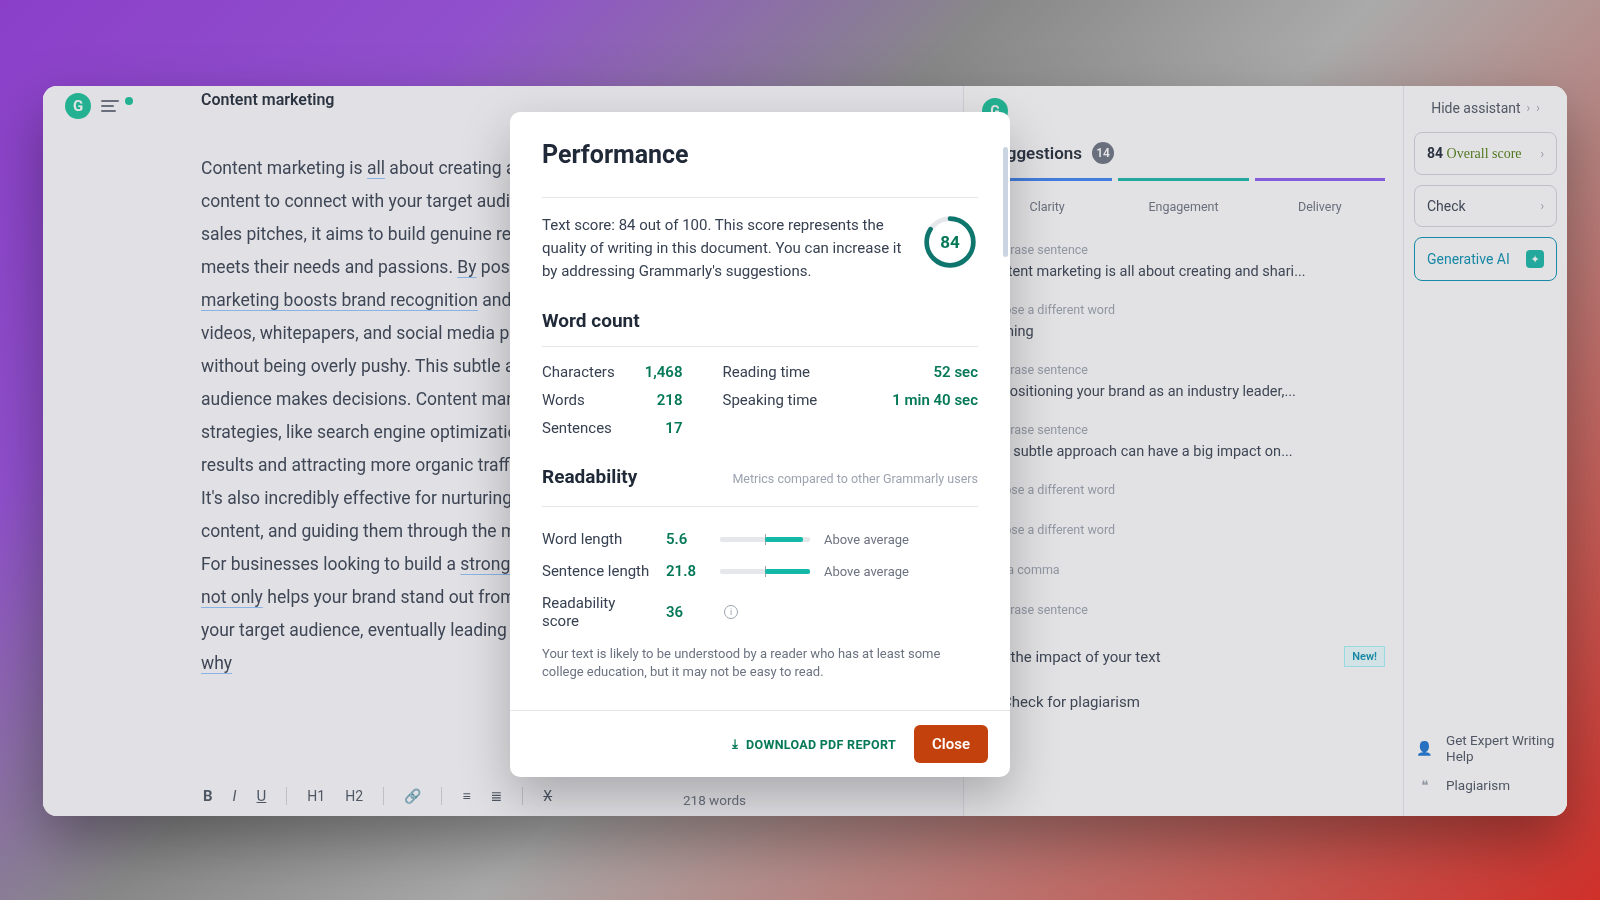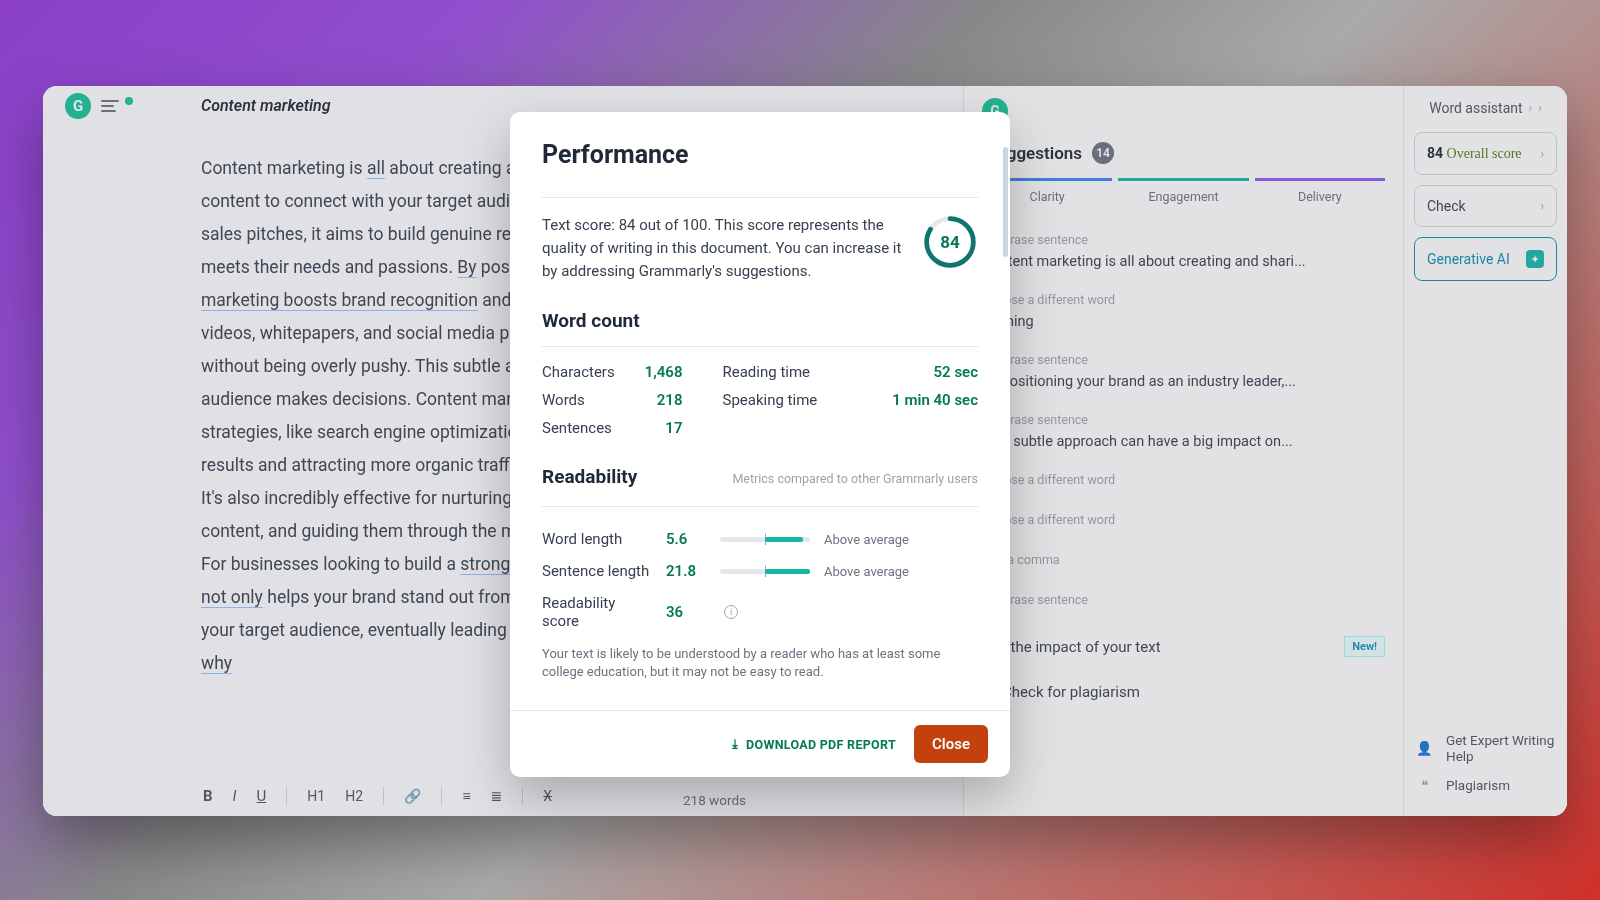--- a/index.html
+++ b/index.html
@@ -8,35 +8,35 @@
 .app { position:absolute; left:0; top:0; width:1524px; height:730px; background:#f7f8f9; border-radius:14px; box-shadow:0 25px 60px rgba(0,0,0,0.35); overflow:hidden; }
 .overlay { position:absolute; inset:0; background:rgba(100,100,110,0.18); pointer-events:none; z-index:5; }
 .editor { position:absolute; left:0; top:0; width:920px; height:100%; background:#fdfdff; }
 .topbar { position:absolute; left:0; top:0; width:100%; padding:0 22px; display:flex; align-items:center; gap:10px; height:40px; }
 .logo-g { width:26px; height:26px; border-radius:50%; background:#15c39a; display:flex; align-items:center; justify-content:center; color:white; font-weight:700; font-size:15px; }
 .paragraph-icon { width:18px; height:18px; display:flex; flex-direction:column; justify-content:center; gap:3px; }
 .paragraph-icon span { height:2px; background:#6b7280; border-radius:1px; }
 .paragraph-icon span:nth-child(2){width:70%}
 .paragraph-icon span:nth-child(3){width:85%}
 .notif-dot{width:8px;height:8px;border-radius:50%;background:#15c39a;margin-left:-4px;margin-top:-10px;}
-.doc-title { position:absolute; left:158px; top:10px; font-size:16px; font-weight:600; color:#1f2937;font-style:italic; }
+.doc-title { position:absolute; left:158px; top:4px; font-size:16px; font-weight:600; color:#1f2937; }
 .doc-body { position:absolute; left:158px; top:66px; width:700px; font-size:17.5px; line-height:33px; color:#374151; }
 .u { text-decoration:underline; text-decoration-color:#93c5fd; text-underline-offset:4px; }
 .toolbar { position:absolute; left:150px; bottom:0; width:640px; height:40px; display:flex; align-items:center; gap:20px; color:#4b5563; font-size:14px; padding:0 10px; }
 .toolbar .sep{width:1px;height:18px;background:#d1d5db;}
 .toolbar b{font-weight:700;font-size:15px;}
 .toolbar i{font-style:italic;font-size:15px;}
 .toolbar .un{text-decoration:underline;font-size:15px;}
 .words-footer{position:absolute;left:640px;bottom:8px;font-size:13.5px;color:#6b7280;}
 .sidebar-mid { position:absolute; left:920px; top:0; width:440px; height:100%; background:#fefefe; border-left:1px solid #e5e7eb; padding:12px 18px; }
 .logo-small { width:26px; height:26px; border-radius:50%; background:#15c39a; display:flex; align-items:center; justify-content:center; color:white; font-weight:700; font-size:14px; margin-bottom:18px; }
 .sugg-head { display:flex; align-items:center; gap:10px; font-size:17px; font-weight:600; color:#1f2937; margin-bottom:14px; }
 .count-pill{width:22px;height:22px;border-radius:50%;background:#6b7280;color:white;font-size:12px;display:flex;align-items:center;justify-content:center;font-weight:600;}
 .cat-tabs{display:flex;gap:6px;margin-bottom:18px;}
-.cat-tab{flex:1;text-align:center;font-size:12.5px;color:#6b7280;padding-top:8px;border-top:3px solid;}
+.cat-tab{flex:1;text-align:center;font-size:12.5px;color:#6b7280;padding-top:18px;border-top:3px solid;}
 .cat-tab.c1{border-color:#3b82f6;}
 .cat-tab.c2{border-color:#14b8a6;}
 .cat-tab.c3{border-color:#8b5cf6;}
 .sugg-item{padding:10px 0;font-size:14px;}
 .sugg-label{font-size:12.5px;color:#9ca3af;margin-bottom:5px;}
 .sugg-text{color:#374151;font-size:14.5px;line-height:20px;white-space:nowrap;overflow:hidden;text-overflow:ellipsis;}
 .impact-row{display:flex;align-items:center;justify-content:space-between;padding:14px 0;}
 .impact-row .t{font-size:15px;color:#374151;}
 .new-badge{background:#ecfeff;color:#0891b2;font-size:11px;padding:3px 7px;border-radius:0;font-weight:600;border:1px solid #a5f3fc;}
 .plag-row{display:flex;align-items:center;gap:12px;padding:12px 0;font-size:15px;color:#374151;}
@@ -167,21 +167,21 @@
       <span class="new-badge">New!</span>
     </div>
     <div class="plag-row">
       <span style="color:#9ca3af;">❝</span>
       <span>Check for plagiarism</span>
     </div>
   </div>
 
   <div class="sidebar-right">
     <div class="hide-assist">
-      <span>Word assistant</span>
+      <span>Hide assistant</span>
       <span class="chevr">›</span>
           <span class="chevr">›</span>
     </div>
     <div class="side-pill">
       <span><span class="num">84</span> <span class="lbl">Overall score</span></span>
       <span class="chevr">›</span>
     </div>
     <div class="side-pill">
       <span>Check</span>
       <span class="chevr">›</span>

